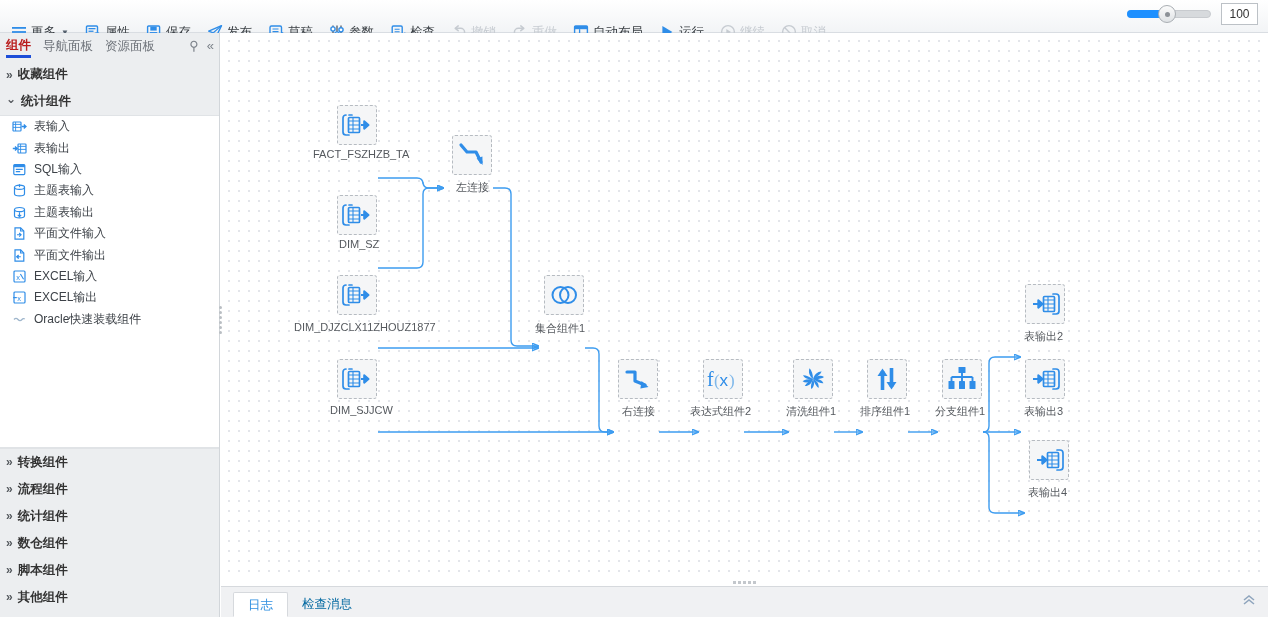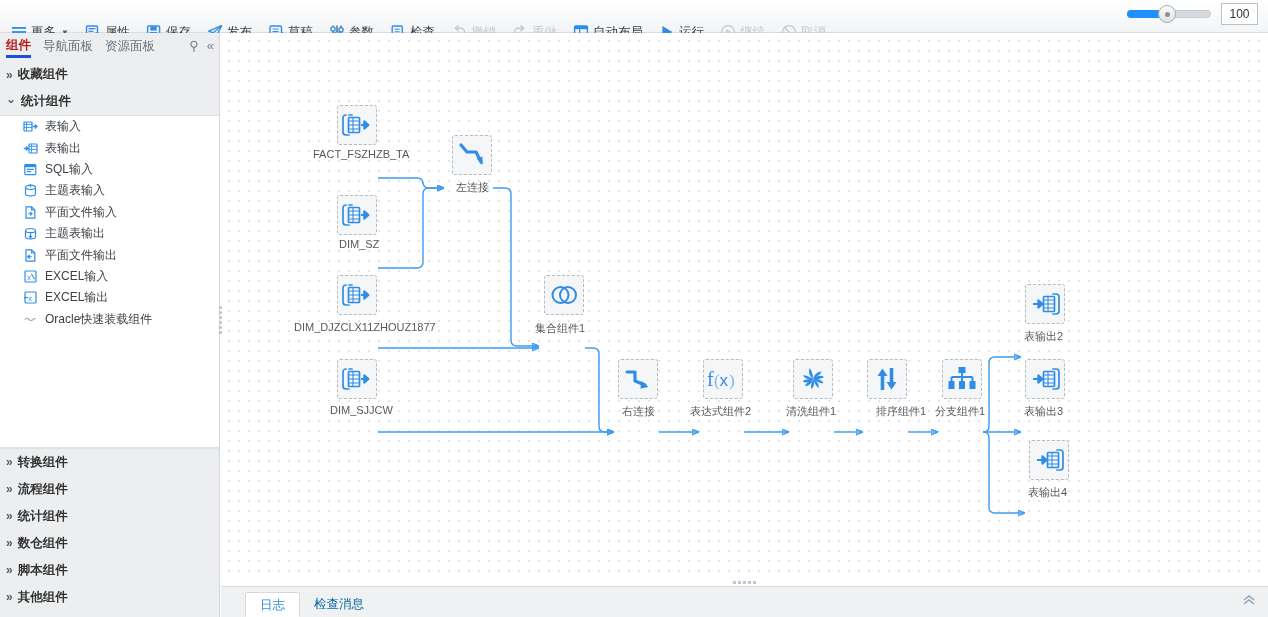--- a/index.html
+++ b/index.html
@@ -55,21 +55,21 @@
   .lp-tab.active { color:#b91c1c; border-bottom:3px solid #1d4ed8; font-weight:bold; }
   .lp-tools { position:absolute; right:5px; top:6px; display:flex; gap:8px;
               color:#7b8189; }
   .lp-tools span { cursor:pointer; font-size:13px; line-height:13px; }
 
   .grp { height:27px; display:flex; align-items:center; padding-left:6px;
          font-weight:bold; font-size:12.5px; color:#333; cursor:pointer; }
   .grp .chev { margin-right:5px; font-size:12px; color:#55595e; }
 
   .items { background:#fff; border-top:1px solid #e0e3e6; border-bottom:1px solid #e0e3e6; }
-  .item { height:21.4px; display:flex; align-items:center; padding-left:23px;
+  .item { height:21.4px; display:flex; align-items:center; padding-left:12px;
           font-size:12px; color:#3d4248; cursor:pointer; }
   .item .ic { width:15px; height:15px; margin-right:7px; flex:0 0 15px;
               display:flex; align-items:center; justify-content:center; }
   .spacer { height:118px; background:#fff; border-bottom:1px solid #e0e3e6; }
   .panel-grip { position:absolute; left:218px; top:306px; width:5px; height:28px;
       display:flex; flex-direction:column; justify-content:space-between; z-index:4;}
   .panel-grip i { display:block; width:3px; height:3px; border-radius:50%;
                   background:#b9bec3; margin-left:1px;}
 
   
@@ -307,36 +307,36 @@
                 <ellipse cx="7.5" cy="4.2" rx="5" ry="2.1" fill="none" stroke="#2f8de8" stroke-width="1.2"></ellipse>
                 <path d="M2.5,4.2 v6.5 a5,2.1 0 0 0 10,0 V4.2" fill="none" stroke="#2f8de8" stroke-width="1.2"></path>
                 <path d="M7.5,1.2 v3" stroke="#2f8de8" stroke-width="1.2"></path>
               </svg>
             </span>
             <span>主题表输入</span>
           </div>
           <div class="item">
             <span class="ic">
               <svg width="15" height="15" viewBox="0 0 15 15">
+                <ellipse cx="7.5" cy="4.6" rx="5" ry="2.1" fill="none" stroke="#2f8de8" stroke-width="1.2"></ellipse>
+                <path d="M2.5,4.6 v6.2 a5,2.1 0 0 0 10,0 V4.6" fill="none" stroke="#2f8de8" stroke-width="1.2"></path>
+                <path d="M7.5,7.2 v4.4 M5.8,9.9 l1.7,1.8 1.7,-1.8" fill="none" stroke="#2f8de8" stroke-width="1.1"></path>
+              </svg>
+            </span>
+            <span>主题表输出</span>
+          </div>
+          <div class="item">
+            <span class="ic">
+              <svg width="15" height="15" viewBox="0 0 15 15">
                 <path d="M3,1.8 h5.6 l3.2,3.2 V13.2 H3 Z" fill="none" stroke="#2f8de8" stroke-width="1.2"></path>
                 <path d="M8.6,1.8 V5 h3.2" fill="none" stroke="#2f8de8" stroke-width="1.1"></path>
                 <path d="M5,8.8 h4 M7.2,7 l1.9,1.8 -1.9,1.9" fill="none" stroke="#2f8de8" stroke-width="1.1"></path>
               </svg>
             </span>
             <span>平面文件输入</span>
-          </div>
-          <div class="item">
-            <span class="ic">
-              <svg width="15" height="15" viewBox="0 0 15 15">
-                <ellipse cx="7.5" cy="4.6" rx="5" ry="2.1" fill="none" stroke="#2f8de8" stroke-width="1.2"></ellipse>
-                <path d="M2.5,4.6 v6.2 a5,2.1 0 0 0 10,0 V4.6" fill="none" stroke="#2f8de8" stroke-width="1.2"></path>
-                <path d="M7.5,7.2 v4.4 M5.8,9.9 l1.7,1.8 1.7,-1.8" fill="none" stroke="#2f8de8" stroke-width="1.1"></path>
-              </svg>
-            </span>
-            <span>主题表输出</span>
           </div>
           <div class="item">
             <span class="ic">
               <svg width="15" height="15" viewBox="0 0 15 15">
                 <path d="M3,1.8 h5.6 l3.2,3.2 V13.2 H3 Z" fill="none" stroke="#2f8de8" stroke-width="1.2"></path>
                 <path d="M8.6,1.8 V5 h3.2" fill="none" stroke="#2f8de8" stroke-width="1.1"></path>
                 <path d="M4.4,8.8 h4.4 M6.6,7 l-2,1.8 2,1.9" fill="#2f8de8" stroke="#2f8de8" stroke-width="1.1"></path>
               </svg>
             </span>
             <span>平面文件输出</span>
@@ -544,21 +544,21 @@
         <div class="node" style="left: 646px; top: 326px;">
           <span>
             <svg width="30" height="30" viewBox="0 0 30 30">
         <path d="M10.5,26 L10.5,7" stroke="#2f8de8" stroke-width="3.6"></path>
         <path d="M5.5,12 L10.5,4.5 L15.5,12 Z" fill="#2f8de8"></path>
         <path d="M19.5,4 L19.5,23" stroke="#2f8de8" stroke-width="3.6"></path>
         <path d="M14.5,18 L19.5,25.5 L24.5,18 Z" fill="#2f8de8"></path>
             </svg>
           </span>
         </div>
-        <div class="nlabel" style="left: 639px; top: 371px; margin-left: 16px;">排序组件1</div>
+        <div class="nlabel" style="left: 639px; top: 371px;">排序组件1</div>
         <div class="node" style="left: 721px; top: 326px;">
           <span>
             <svg width="30" height="30" viewBox="0 0 30 30">
         <rect x="11.5" y="3" width="7" height="6" rx="0.6" fill="#2f8de8"></rect>
         <path d="M15,9 V13 M4.5,13 H25.5 M4.5,13 V17 M15,13 V17 M25.5,13 V17" stroke="#2f8de8" stroke-width="1.9" fill="none"></path>
         <rect x="1.5" y="17" width="6" height="8" rx="0.6" fill="#2f8de8"></rect>
         <rect x="12" y="17" width="6" height="8" rx="0.6" fill="#2f8de8"></rect>
         <rect x="22.5" y="17" width="6" height="8" rx="0.6" fill="#2f8de8"></rect>
             </svg>
           </span>
@@ -601,21 +601,21 @@
   </div>
 
   <div class="hsplit">
     <i></i>
       <i></i>
       <i></i>
       <i></i>
       <i></i>
   </div>
   <div class="bottom">
-    <div id="btabs-host" style="display:flex;align-items:flex-end;padding-left:24px;">
+    <div id="btabs-host" style="display:flex;align-items:flex-end;padding-left:12px;">
         <div class="btab active">日志</div>
         <div class="btab">检查消息</div>
       </div>
     <div class="bcollapse">
       <svg width="14" height="14" viewBox="0 0 14 14">
         <path d="M2,7 L7,3 L12,7" fill="none" stroke="#8fa5bd" stroke-width="1.6"></path>
         <path d="M2,11 L7,7 L12,11" fill="none" stroke="#8fa5bd" stroke-width="1.6"></path>
       </svg>
     </div>
   </div>

